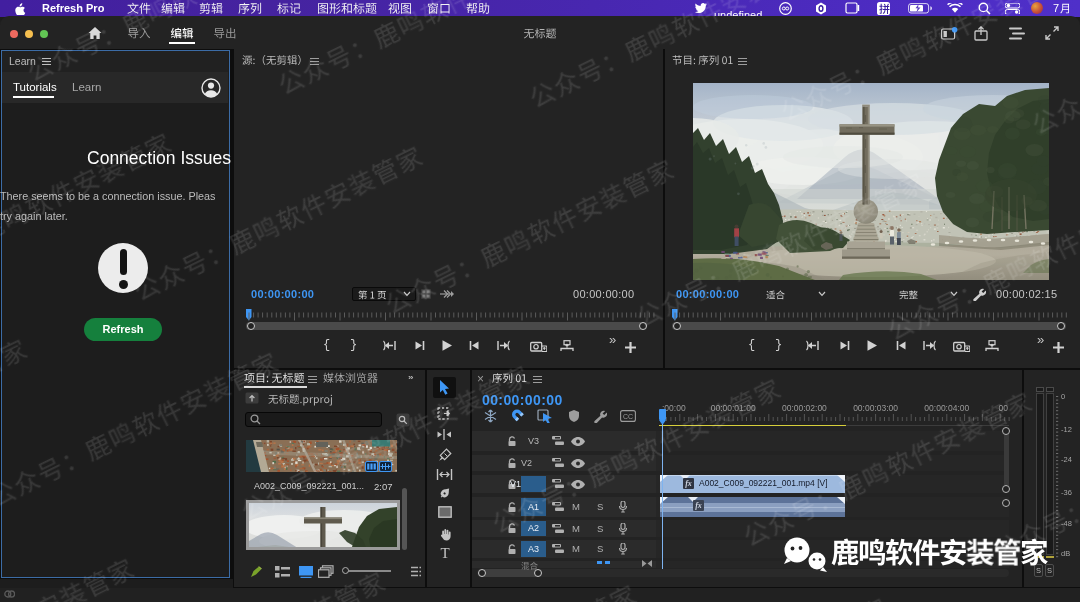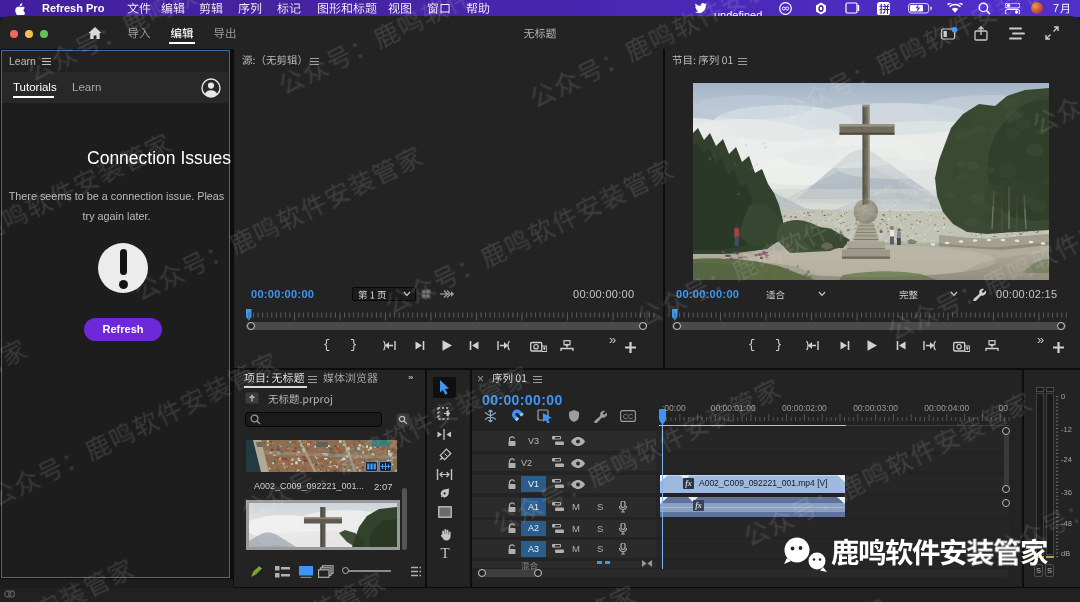--- a/index.html
+++ b/index.html
@@ -87,25 +87,25 @@
 <div style="position:absolute;left:2px;top:72px;width:226px;height:31px;background:#282828"></div>
 <div style="position:absolute;left:13px;top:72px;height:31px;color:#fff;font:11.5px 'Liberation Sans';line-height:30px">Tutorials</div>
 <div style="position:absolute;left:13px;top:95.5px;width:41px;height:2px;background:#fff"></div>
 <div style="position:absolute;left:72px;top:72px;height:31px;color:#a8a8a8;font:11.5px 'Liberation Sans';line-height:30px">Learn</div>
 <svg style="position:absolute;left:201px;top:78px" width="20" height="20" viewBox="0 0 20 20">
     <circle cx="10" cy="10" r="9" fill="none" stroke="#e8e8e8" stroke-width="1.4"></circle>
     <circle cx="10" cy="7.6" r="3.1" fill="#e8e8e8"></circle>
     <path d="M3.6 16.3a7 7 0 0 1 12.8 0 9 9 0 0 1-12.8 0z" fill="#e8e8e8"></path>
   </svg>
 <div style="position:absolute;left:0;top:148px;width:231px;height:26px;color:#ffffff;font:300 17.5px 'Liberation Sans';text-align:right">Connection Issues</div>
-<div style="position:absolute;left:0;top:186px;width:233px;height:34px;color:#bcbcbc;font:10.8px 'Liberation Sans';text-align:center;line-height:20px">There seems to be a connection issue. Pleas<br>try again later.</div>
+<div style="position:absolute;left:0;top:186px;width:233px;height:34px;color:#bcbcbc;font:10.8px 'Liberation Sans';line-height:20px">There seems to be a connection issue. Pleas<br>try again later.</div>
 <div style="position:absolute;left:98px;top:243px;width:50px;height:50px;border-radius:50%;background:#ececec"></div>
 <div style="position:absolute;left:119.5px;top:249px;width:7px;height:26px;border-radius:3.5px;background:#131313"></div>
 <div style="position:absolute;left:118.5px;top:280px;width:9px;height:9px;border-radius:50%;background:#131313"></div>
-<div style="position:absolute;left:84px;top:318px;width:78px;height:23px;border-radius:12px;background:#6d28d9;color:#fff;font:bold 11px 'Liberation Sans';text-align:center;line-height:23px">Refresh</div>
+<div style="position:absolute;left:84px;top:318px;width:78px;height:23px;border-radius:12px;background:#15803d;color:#fff;font:bold 11px 'Liberation Sans';text-align:center;line-height:23px">Refresh</div>
 <div style="position:absolute;left:233.5px;top:49px;width:429px;height:319px;background:#232323"></div>
 <svg style="position:absolute;left:310px;top:58px" width="9" height="7" viewBox="0 0 9 7">
     <g stroke="#9d9d9d" stroke-width="1.1">
       <path d="M0 .5h9M0 3.5h9M0 6.5h9"></path>
     </g>
   </svg>
 <div style="position:absolute;left:251px;top:288px;color:#3e96f4;font:bold 11px 'Liberation Sans';letter-spacing:.3px">00:00:00:00</div>
 <div style="position:absolute;left:352px;top:287px;width:64px;height:14px;background:#1b1b1b;border:1px solid #0a0a0a;border-radius:2px;box-sizing:border-box"></div>
 <svg style="position:absolute;left:403px;top:291px" width="8" height="6" viewBox="0 0 8 6">
     <path d="M1 1l3 3.4L7 1" stroke="#c9c9c9" stroke-width="1.2" fill="none"></path>
@@ -1776,21 +1776,21 @@
     <path d="M7 0C3.5 0 1 2.5 0 4.5 1 6.5 3.5 9 7 9s6-2.5 7-4.5C13 2.5 10.5 0 7 0z" fill="#b0b0b0"></path>
     <circle cx="7" cy="4.5" r="2" fill="#2b2b2b"></circle>
   </svg>
 <div style="position:absolute;left:472px;top:475px;width:184px;height:18px;background:#2b2b2b"></div>
 <div style="position:absolute;left:656px;top:475px;width:353px;height:18px;background:#262626"></div>
 <svg style="position:absolute;left:507px;top:478.5px" width="10" height="11" viewBox="0 0 10 11">
     <path d="M2.5 5V3.5a2.6 2.6 0 0 1 5-1" fill="none" stroke="#b0b0b0" stroke-width="1.3"></path>
     <rect x="1.5" y="5" width="7" height="5" rx="0.8" fill="#b0b0b0"></rect>
   </svg>
 <div style="position:absolute;left:521px;top:476px;width:25px;height:16px;background:#2a5d8c"></div>
-<div style="position:absolute;left:521px;top:476px;width:25px;height:32px;color:#e8eef5;font:9px 'Liberation Sans';text-align:center;line-height:16px">V1</div>
+<div style="position:absolute;left:503px;top:476px;width:25px;height:32px;color:#e8eef5;font:9px 'Liberation Sans';text-align:center;line-height:16px">V1</div>
 <svg style="position:absolute;left:552px;top:479.0px" width="12" height="10" viewBox="0 0 12 10">
     <g fill="#b0b0b0">
       <rect x="0" y="0" width="9" height="3.6" rx="1"></rect>
       <rect x="3" y="5.4" width="9" height="3.6" rx="1"></rect>
     </g>
     <rect x="3" y="1" width="5" height="1.6" fill="#2b2b2b"></rect>
   </svg>
 <svg style="position:absolute;left:571px;top:479.5px" width="14" height="9" viewBox="0 0 14 9">
     <path d="M7 0C3.5 0 1 2.5 0 4.5 1 6.5 3.5 9 7 9s6-2.5 7-4.5C13 2.5 10.5 0 7 0z" fill="#b0b0b0"></path>
     <circle cx="7" cy="4.5" r="2" fill="#2b2b2b"></circle>

